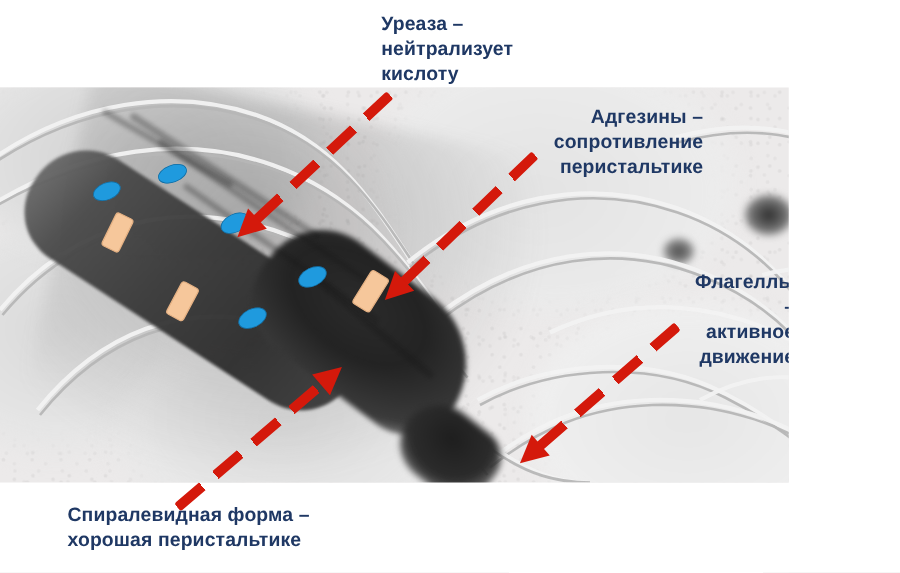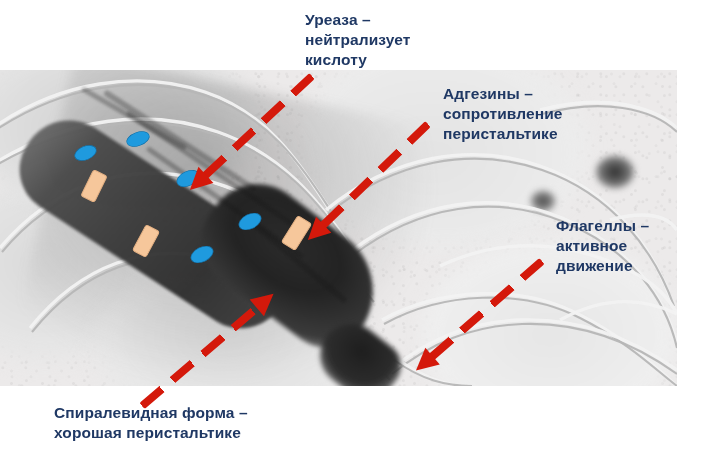--- a/index.html
+++ b/index.html
@@ -2,21 +2,21 @@
 <html><head>
 <meta charset="utf-8">
 <style>
   html,body{margin:0;padding:0;}
   body{
     width:720px;height:458px;
     background:#ffffff;
     font-family:"Liberation Sans", sans-serif;
     overflow:hidden;
   }
-  #stage{position:relative;width:720px;height:458px;background:#fff;overflow:hidden;}
+  #stage{position:relative;width:631px;height:458px;background:#fff;overflow:hidden;}
 
   
   #photo{
     position:absolute;left:0;top:70px;width:677px;height:316px;
     background:#eceaea;
     overflow:hidden;
   }
   #photo .grain{
     position:absolute;inset:0;
     background:
@@ -100,21 +100,21 @@
   
   .caption{
     position:absolute;
     color:#1f3864;
     font-weight:bold;
     font-size:15.5px;
     line-height:20px;
     letter-spacing:.1px;
     white-space:pre-line;
   }
-  .caption.c-right{text-align:left;}
+  .caption.c-right{text-align:right;}
 </style>
 </head>
 <body>
 
 <div id="stage">
 
   <div id="photo">
 
     <div class="grain"></div>
 

